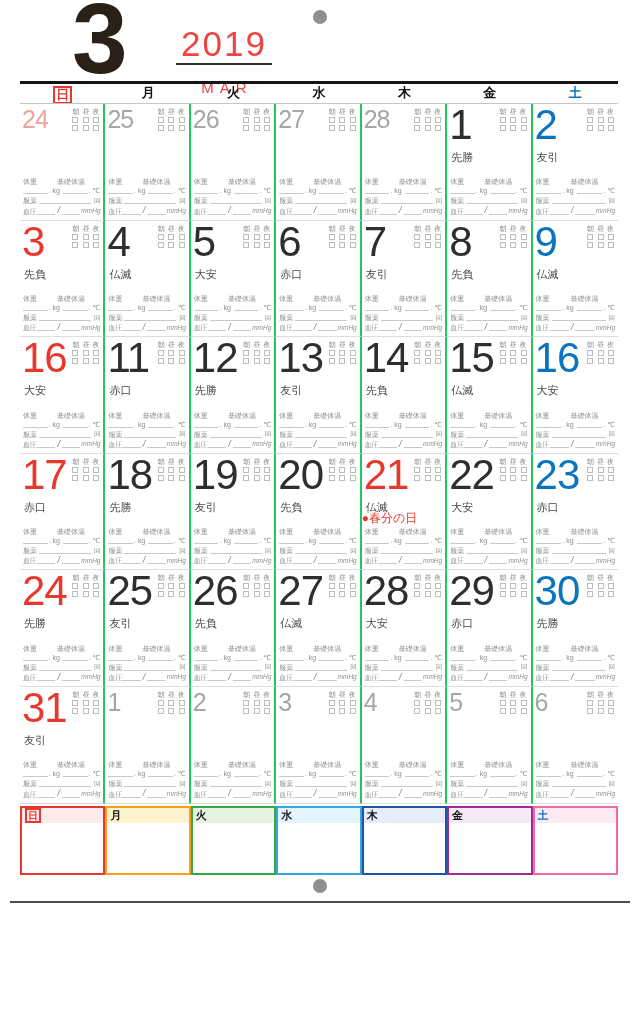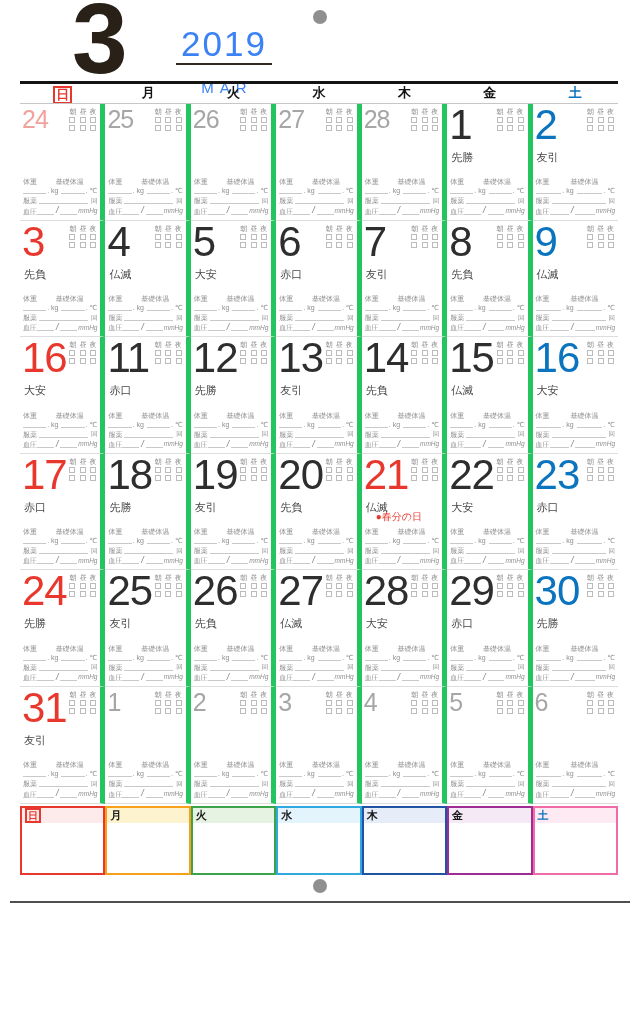--- a/index.html
+++ b/index.html
@@ -4,44 +4,44 @@
 <style>
   html,body{margin:0;padding:0;background:#fff;}
   .page{position:relative;width:640px;height:1024px;background:#ffffff;overflow:hidden;
         font-family:"Liberation Sans","DejaVu Sans",sans-serif;}
   .hole{position:absolute;left:313px;width:14px;height:14px;border-radius:50%;background:#8f8f8f;}
   .hole.top{top:10px}.hole.bottom{top:879px}
 
   
   .month-num{position:absolute;left:72px;top:-12px;font-size:100px;font-weight:bold;
              color:#292118;line-height:1;letter-spacing:-2px;}
-  .year-block{position:absolute;left:176px;top:26px;text-align:center;color:#3b82f6;}
+  .year-block{position:absolute;left:176px;top:26px;text-align:center;color:#ef4444;}
   .year{font-size:35px;line-height:1;letter-spacing:2px;padding:0 5px 2px;border-bottom:2px solid #33291f;}
   .mon-abbr{font-size:15px;letter-spacing:6px;padding-left:6px;margin-top:14px;}
 
   
   .rule-top{position:absolute;left:20px;top:81px;width:598px;height:3px;background:#141414;}
   .wk-row{position:absolute;left:20px;top:86px;width:598px;display:flex;}
   .wk-cell{flex:1;text-align:center;font-size:13px;font-weight:bold;color:#141414;line-height:1.1;}
   .wk-cell.sat{color:#0b74be;}
   .wk-cell.sun .wk-label{color:#e8382d;border:2px solid #e8382d;display:inline-block;padding:0 1px;}
   .rule-under{position:absolute;left:20px;top:103px;width:598px;height:1px;background:#c6c6c6;}
 
   
   .grid{position:absolute;left:20px;top:104px;width:598px;display:grid;
         grid-template-columns:repeat(7,1fr);grid-auto-rows:116.6px;}
-  .cell{position:relative;border-right:5px solid #22c55e;border-bottom:1px solid #dddddd;}
+  .cell{position:relative;border-right:2px solid #22c55e;border-bottom:1px solid #dddddd;}
   .cell:nth-child(7n){border-right:none;}
   .date{position:absolute;top:0;left:2px;font-size:42px;line-height:1;color:#2e2e2e;letter-spacing:-1px;}
   .date.sun{color:#e8382d}
   .date.sat{color:#0b74be}
   .date.adj{font-size:25px;top:3px;color:#a6a6a7;}
   .date.adj-sun{color:#f0a29d}
   .rokuyo{position:absolute;top:48px;left:4px;font-size:11px;color:#484848;line-height:1;}
-  .holiday{position:absolute;top:58px;left:14px;font-size:10px;color:#e8382d;line-height:1;}
+  .holiday{position:absolute;top:58px;left:0;font-size:12px;color:#e8382d;line-height:1;}
 
   .checks{position:absolute;top:4px;right:4px;width:27px;}
   .chk-labels{display:flex;justify-content:space-between;font-size:7px;color:#8d8d8d;line-height:1;margin-bottom:2px;}
   .chk-row{display:flex;justify-content:space-between;margin-bottom:2px;}
   .chk-box{width:6px;height:6px;border:1px solid #bcbcbc;box-sizing:border-box;background:#fff;}
 
   .health{position:absolute;left:3px;right:3px;bottom:5px;font-size:7px;color:#8f8f8f;line-height:1;}
   .h-lab{display:flex;margin-bottom:2px;}
   .h-lab .hl1{width:44%;}
   .h-val,.h-med,.h-bp{display:flex;align-items:flex-end;margin-bottom:3px;}

